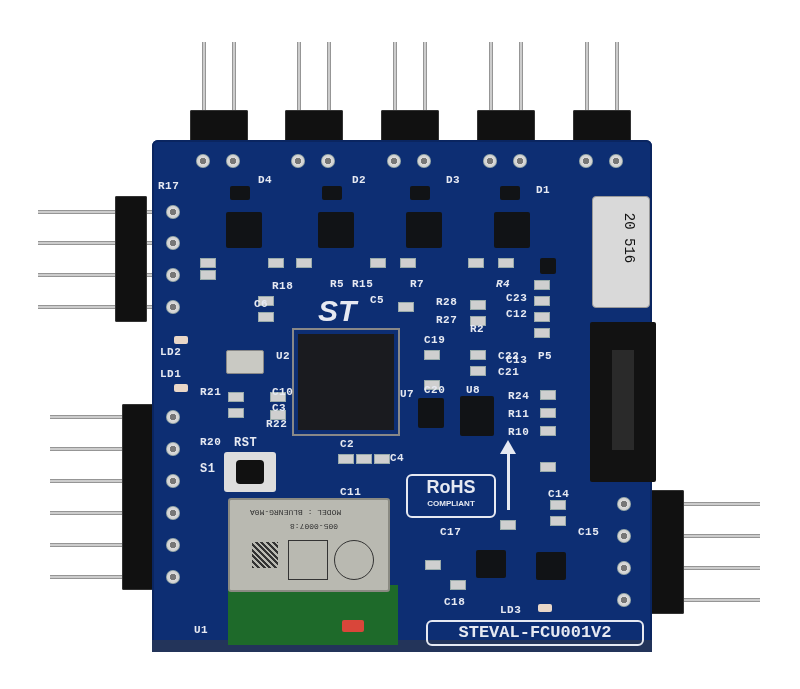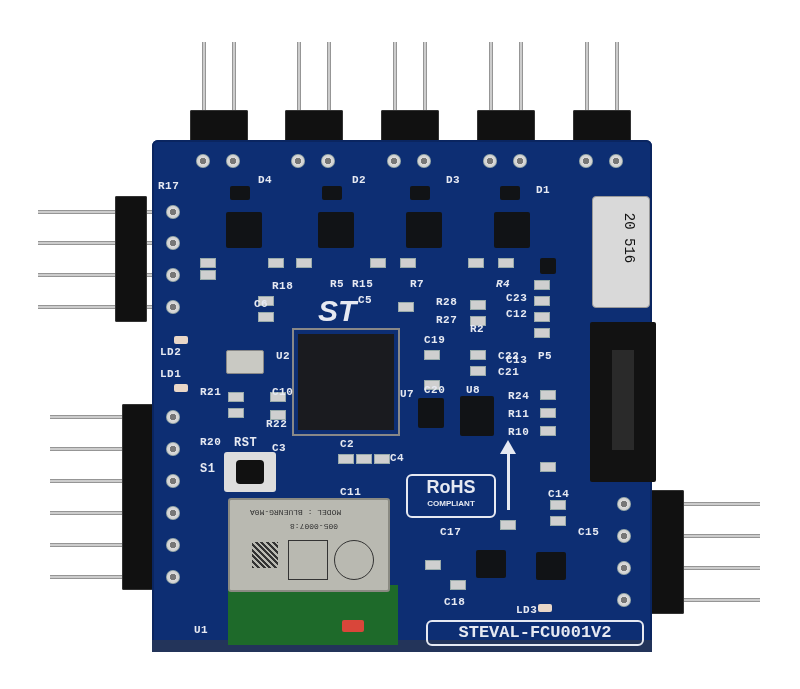--- a/index.html
+++ b/index.html
@@ -210,45 +210,45 @@
 <div class="silk" style="left:352px;top:174px;">D2</div>
 <div class="silk" style="left:446px;top:174px;">D3</div>
 <div class="silk" style="left:536px;top:184px;">D1</div>
 <div class="silk" style="left:272px;top:280px;text-align:right;">R18</div>
 <div class="silk" style="left:330px;top:278px;">R5</div>
 <div class="silk" style="left:352px;top:278px;">R15</div>
 <div class="silk" style="left:410px;top:278px;">R7</div>
 <div class="silk" style="left:470px;top:278px;margin-top:45px;">R2</div>
 <div class="silk" style="left:496px;top:278px;font-style:italic;">R4</div>
 <div class="silk" style="left:254px;top:298px;">C6</div>
-<div class="silk" style="left:358px;top:294px;text-align:right;">C5</div>
+<div class="silk" style="left:370px;top:294px;text-align:right;">C5</div>
 <div class="silk" style="left:436px;top:296px;">R28</div>
 <div class="silk" style="left:436px;top:314px;">R27</div>
 <div class="silk" style="left:506px;top:292px;">C23</div>
 <div class="silk" style="left:506px;top:308px;">C12</div>
 <div class="silk" style="left:506px;top:324px;margin-top:30px;">C13</div>
 <div class="silk" style="left:424px;top:334px;">C19</div>
 <div class="silk" style="left:498px;top:350px;">C22</div>
 <div class="silk" style="left:498px;top:366px;">C21</div>
 <div class="silk" style="left:424px;top:384px;">C20</div>
 <div class="silk" style="left:276px;top:350px;">U2</div>
 <div class="silk" style="left:400px;top:388px;">U7</div>
 <div class="silk" style="left:466px;top:384px;">U8</div>
 <div class="silk" style="left:538px;top:350px;">P5</div>
 <div class="silk" style="left:508px;top:390px;">R24</div>
 <div class="silk" style="left:508px;top:408px;">R11</div>
 <div class="silk" style="left:508px;top:426px;">R10</div>
 <div class="silk" style="left:160px;top:346px;">LD2</div>
 <div class="silk" style="left:160px;top:368px;">LD1</div>
 <div class="silk" style="left:200px;top:386px;">R21</div>
 <div class="silk" style="left:272px;top:386px;">C10</div>
-<div class="silk" style="left:272px;top:402px;margin-top:40px;">C3</div>
+<div class="silk" style="left:272px;top:402px;">C3</div>
 <div class="silk" style="left:266px;top:418px;">R22</div>
 <div class="silk" style="left:200px;top:436px;">R20</div>
 <div class="silk" style="left:340px;top:438px;">C2</div>
 <div class="silk" style="left:390px;top:452px;">C4</div>
 <div class="silk" style="left:340px;top:486px;">C11</div>
 <div class="silk" style="left:440px;top:526px;">C17</div>
 <div class="silk" style="left:548px;top:488px;">C14</div>
 <div class="silk" style="left:578px;top:526px;">C15</div>
 <div class="silk" style="left:444px;top:596px;">C18</div>
-<div class="silk" style="left:500px;top:604px;margin-left:16px;">LD3</div>
+<div class="silk" style="left:500px;top:604px;">LD3</div>
 <div class="silk" style="left:194px;top:624px;">U1</div>
 
 </body></html>

